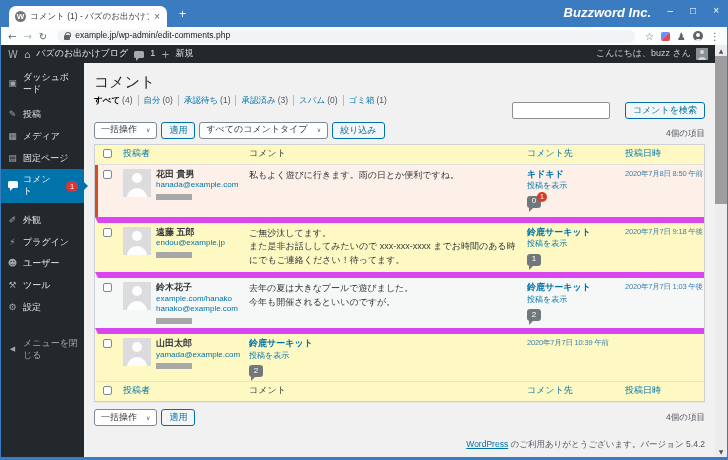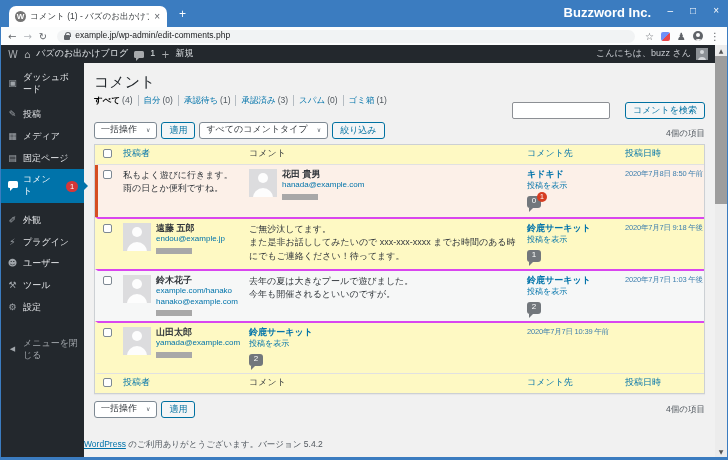--- a/index.html
+++ b/index.html
@@ -9,21 +9,21 @@
 
 .window { width:728px; height:460px; border:1px solid #3b7cc0; border-bottom-width:3px; display:flex; flex-direction:column; background:#f1f1f1; }
 
 
 .titlebar { height:26px; background:#3b7cc0; position:relative; display:flex; align-items:flex-end; flex:0 0 26px; }
 .tab { width:158px; height:21px; background:#fff; border-radius:7px 7px 0 0; margin-left:8px; display:flex; align-items:center; padding:0 6px; gap:4px; }
 .favicon { width:11px; height:11px; border-radius:50%; background:#757575; color:#fff; font-size:8px; line-height:11px; text-align:center; flex:0 0 11px; font-weight:bold; }
 .tab-title { flex:1; font-size:8.5px; color:#3c4043; white-space:nowrap; overflow:hidden; }
 .tab-close { color:#5f6368; font-size:10px; padding:0 1px; }
 .new-tab { color:#fff; font-size:12px; margin:0 0 4px 12px; }
-.win-title { position:absolute; top:4px; right:76px; color:#fff; font-size:13px; font-weight:bold; }
+.win-title { position:absolute; top:4px; right:76px; color:#fff; font-size:13px; font-weight:bold;font-style:italic; }
 .win-controls { position:absolute; top:3px; right:8px; display:flex; gap:17px; color:#fff; font-size:10px; }
 
 
 .toolbar { height:18px; background:#fcfdfd; display:flex; align-items:center; padding:0 7px; gap:7px; flex:0 0 18px; }
 .nav-ico { color:#5f6368; font-size:10px; font-family:"DejaVu Sans",sans-serif; }
 .nav-ico.dim { color:#b0b4b8; }
 .omnibox { flex:1; height:13px; background:#f1f3f4; border-radius:7px; display:flex; align-items:center; padding:0 7px; gap:5px; margin:0 3px; }
 .lock { width:6px; height:5px; background:#5f6368; border-radius:1px; position:relative; margin-top:2px; }
 .lock::before { content:""; position:absolute; top:-3px; left:1px; width:4px; height:4px; border:1px solid #5f6368; border-bottom:none; border-radius:3px 3px 0 0; }
 .url { font-size:8.5px; color:#202124; white-space:nowrap; }
@@ -90,41 +90,41 @@
 .table { background:#fef9c3; border:1px solid #ccd0d4; margin-top:5px; box-shadow:0 1px 1px rgba(0,0,0,.04); }
 .trow { display:grid; grid-template-columns:20px 126px 1fr 98px 84px; border-left:3px solid transparent; }
 .trow.thead { border-bottom:1px solid #e1e1e1; }
 .trow.tfoot { border-top:1px solid #e1e1e1; }
 .cell { padding:4px 5px; min-width:0; }
 .thead .cell, .tfoot .cell { padding:3px 5px; }
 .th-link { color:#0073aa; font-size:9px; }
 .th-plain { color:#32373c; font-size:9px; }
 .checkbox { width:9px; height:9px; border:1px solid #7e8993; border-radius:2px; background:#fff; display:inline-block; margin-top:1px; }
 .data-row { min-height:52px; }
-.data-row + .data-row { border-top:2px solid #d946ef; }
+.data-row + .data-row { border-top:6px solid #d946ef; }
 .row-pending { background:#fcf0e8; border-left-color:#d54e21; }
 .row-alt { background:#f6f7f7; }
 .author-cell { display:flex; gap:5px; }
 .avatar { width:28px; height:28px; flex:0 0 28px; background:#dcdcde; position:relative; overflow:hidden; }
 .avatar::before { content:""; position:absolute; top:4px; left:9px; width:10px; height:10px; border-radius:50%; background:#fdfdfd; }
 .avatar::after { content:""; position:absolute; bottom:-4px; left:4px; width:20px; height:13px; border-radius:10px 10px 0 0; background:#fdfdfd; }
 .a-name { font-weight:bold; font-size:9px; color:#32373c; white-space:nowrap; }
 .a-link { display:block; font-size:8px; color:#0073aa; white-space:nowrap; overflow:hidden; }
 .redact { width:36px; height:6px; background:#a8a8a8; margin-top:3px; }
 .comment-cell { font-size:9px; color:#32373c; white-space:pre-line; line-height:1.55; }
 .post-link { display:block; font-weight:bold; font-size:9px; color:#0073aa; }
 .view-link { display:block; font-size:8px; color:#0073aa; margin-top:1px; }
 .bubble-wrap { position:relative; display:inline-block; margin-top:4px; }
 .bubble { min-width:14px; height:12px; background:#72777c; border-radius:3px; color:#fff; font-size:8px; display:flex; align-items:center; justify-content:center; padding:0 3px; position:relative; }
 .bubble::after { content:""; position:absolute; left:2px; bottom:-4px; border-left:4px solid #72777c; border-bottom:4px solid transparent; }
 .pend-badge { position:absolute; top:-4px; right:-6px; background:#d63d22; color:#fff; border-radius:6px; min-width:10px; height:10px; line-height:10px; text-align:center; font-size:7px; padding:0 1px; }
 .date-cell { font-size:7.5px; color:#3e7fae; white-space:nowrap; letter-spacing:-0.2px; }
 
 .bottom-controls { display:flex; justify-content:space-between; align-items:center; margin-top:7px; }
-.foot { position:absolute; left:0; right:10px; bottom:7px; display:flex; justify-content:flex-start; font-size:8.5px; color:#50575e; }
+.foot { position:absolute; left:0; right:10px; bottom:7px; display:flex; justify-content:flex-end; font-size:8.5px; color:#50575e; }
 .wp-link { color:#0073aa; text-decoration:underline; }
 </style>
 </head>
 <body>
 
 <div class="window">
 
   <div class="titlebar">
     <div class="tab">
       <span class="favicon">W</span>
@@ -281,29 +281,29 @@
             <div class="trow thead">
               <div class="cell"><span class="checkbox"></span></div>
               <div class="cell th-link">投稿者</div>
               <div class="cell th-plain">コメント</div>
               <div class="cell th-link">コメント先</div>
               <div class="cell th-link">投稿日時</div>
             </div>
 
             <div class="trow data-row row-pending">
               <div class="cell"><span class="checkbox"></span></div>
-              <div class="cell comment-cell">私もよく遊びに行きます。雨の日とか便利ですね。</div>
               <div class="cell author-cell">
                 <div class="avatar"></div>
                 <div>
                   <div class="a-name">花田 貴男</div>
                   <a class="a-link">hanada@example.com</a>
                   <div class="redact"></div>
                 </div>
               </div>
+              <div class="cell comment-cell">私もよく遊びに行きます。雨の日とか便利ですね。</div>
               <div class="cell">
                 <a class="post-link">キドキド</a>
                 <a class="view-link">投稿を表示</a>
                 <div class="bubble-wrap">
                   <div class="bubble">
                       <span>0</span>
                     </div>
                   <div class="pend-badge">1</div>
                 </div>
               </div>

